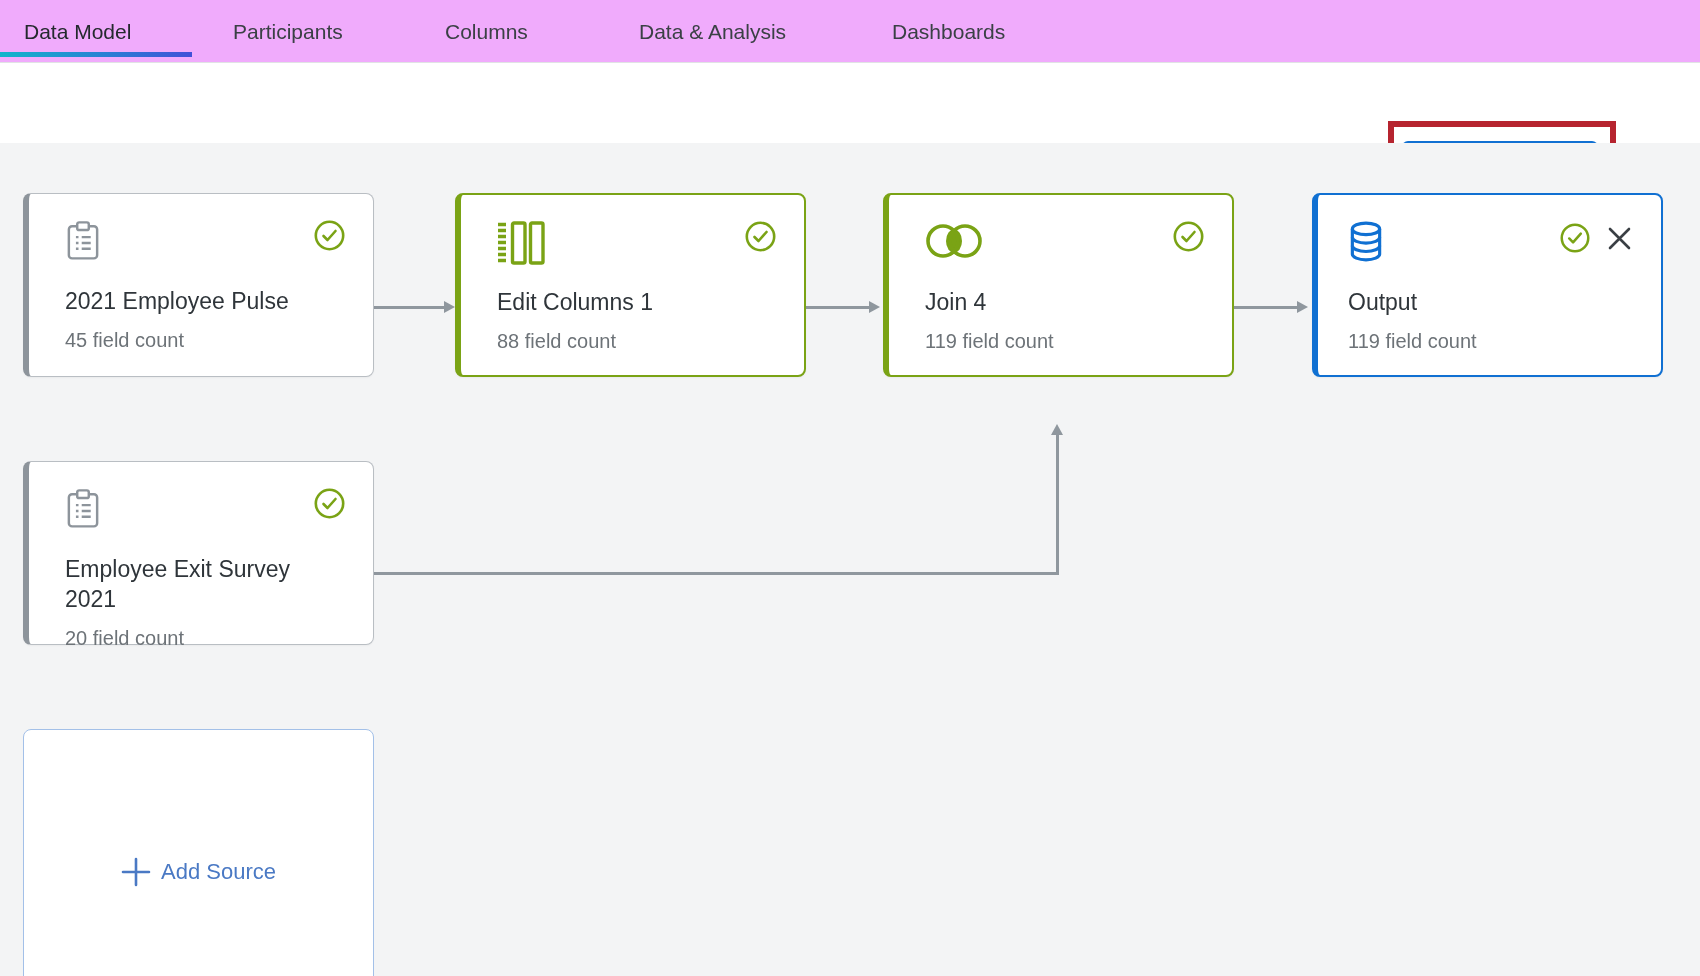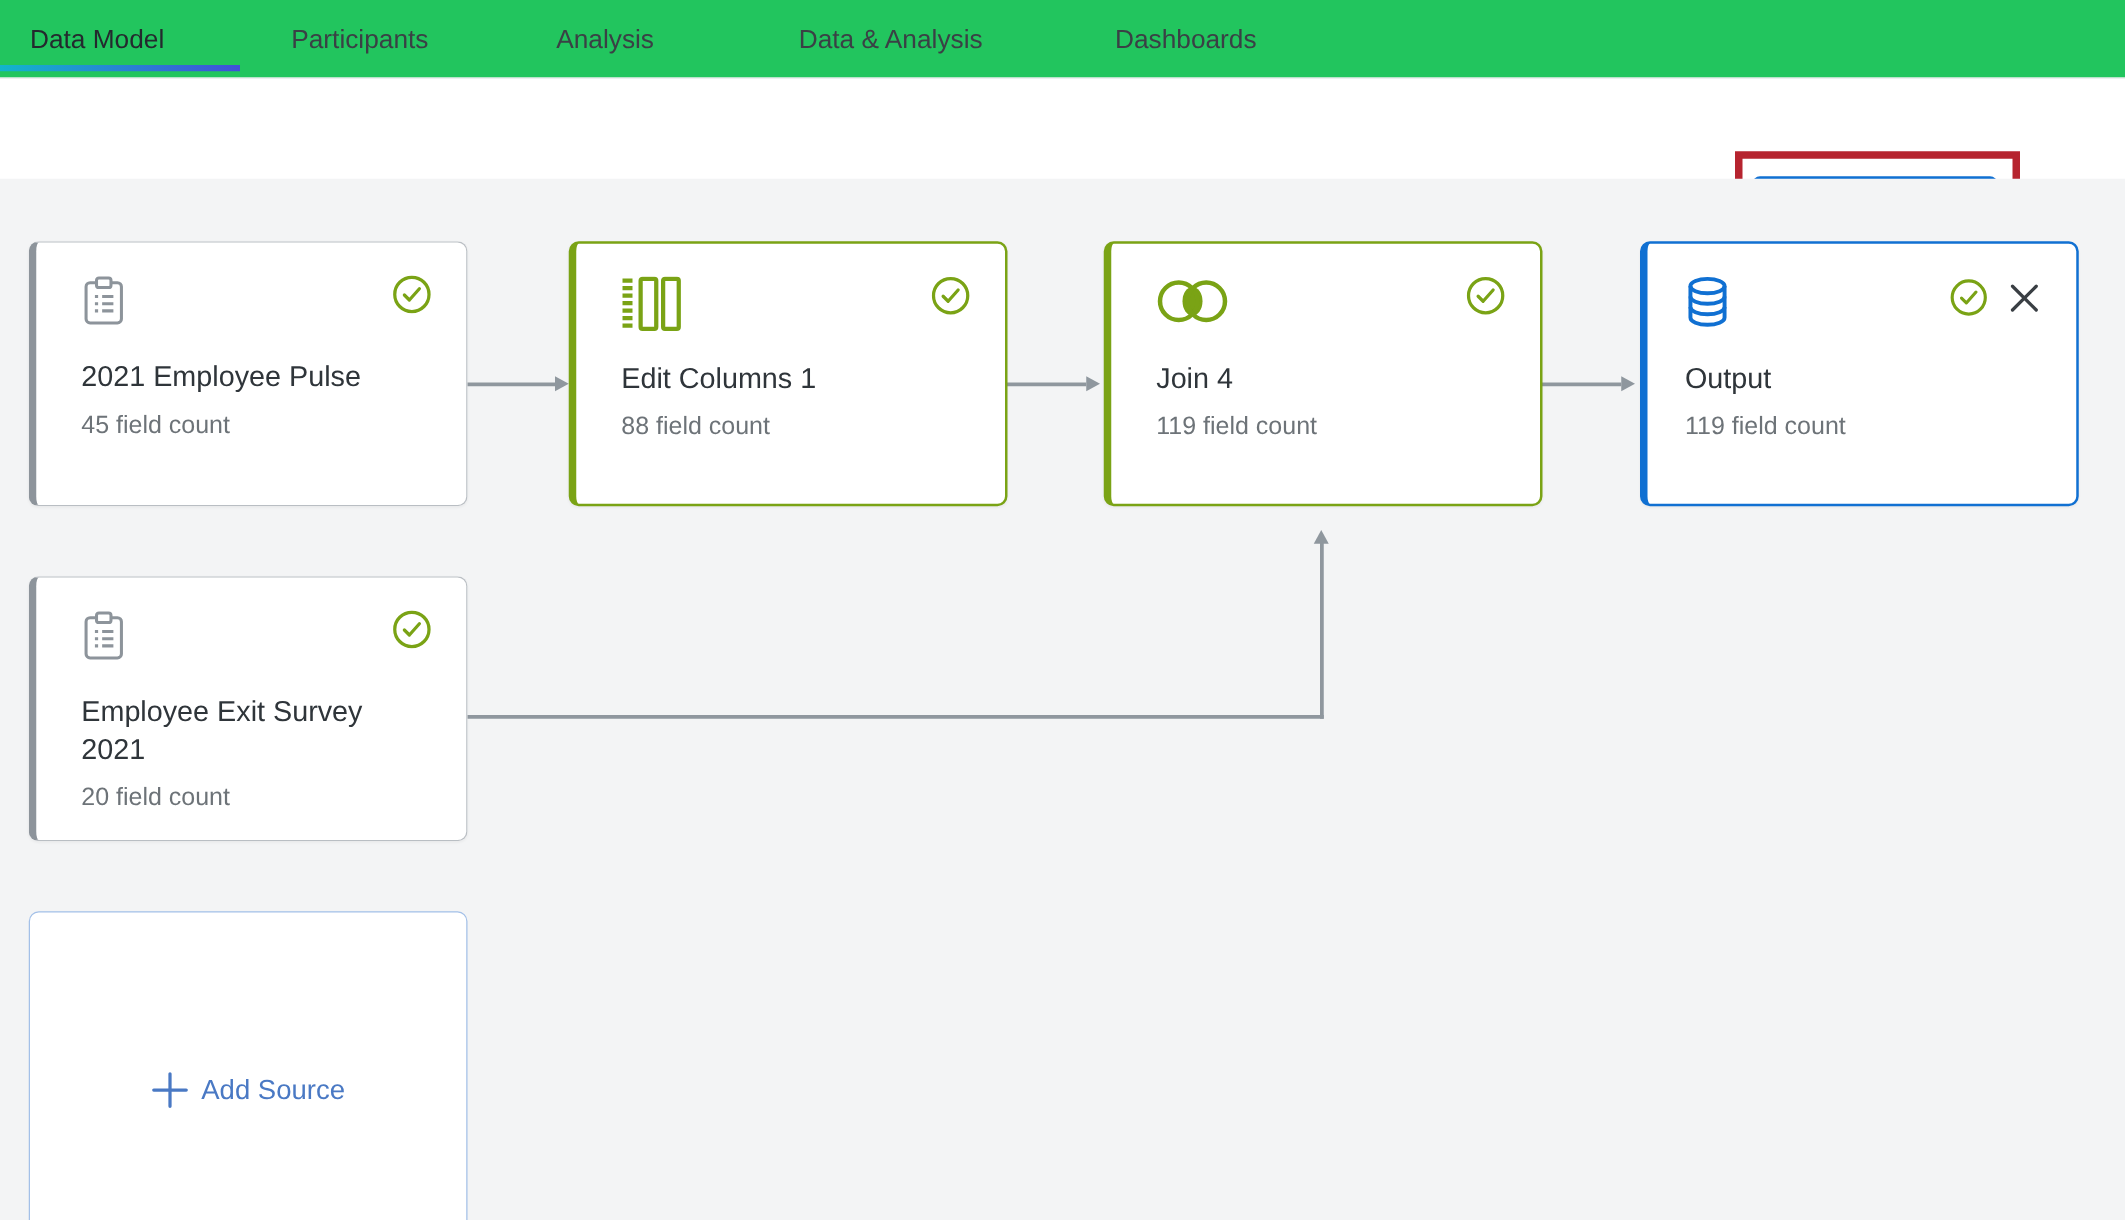--- a/index.html
+++ b/index.html
@@ -1,21 +1,21 @@
 <!DOCTYPE html>
 <html><head>
 <meta charset="utf-8">
 <style>
   * { margin:0; padding:0; box-sizing:border-box; }
   html,body { width:1700px; height:976px; }
   body { font-family:"Liberation Sans", sans-serif; background:#ffffff; overflow:hidden; }
   #app { position:relative; width:1700px; height:976px; background:#ffffff; }
 
   
-  .nav { position:absolute; left:0; top:0; width:1700px; height:62px; background:#22c55e; }
+  .nav { position:absolute; left:0; top:0; width:1700px; height:62px; background:#f0abfc; }
   .nav-divider { position:absolute; left:0; top:62px; width:1700px; height:1px; background:#e1e3e5; }
   .tab { position:absolute; top:20px; font-size:21px; color:#3a4045; cursor:pointer; white-space:nowrap; }
   .tab.active { color:#24292e; }
   .tab-underline { position:absolute; left:0; top:52px; width:192px; height:5px;
                    background:linear-gradient(90deg,#12b5cb 0%, #2a7fd4 55%, #4150d8 100%); }
 
   
   .toolbar { position:absolute; left:0; top:63px; width:1700px; height:80px; background:#ffffff; }
   .view-preview { position:absolute; left:1176px; top:92px; display:flex; align-items:center; gap:9px; cursor:pointer; }
   .view-preview .vp-label { font-size:22px; color:#0d6bd8; }
@@ -25,21 +25,21 @@
   .publish-btn .pb-label { color:#ffffff; font-size:23px; font-weight:600; }
   .annotation-box { position:absolute; left:1388px; top:58px; width:228px; height:94px;
                     border:6px solid #b6242f; background:transparent; pointer-events:none; }
   .help-btn { position:absolute; left:1644px; top:90px; width:36px; height:36px; border-radius:50%;
               border:3px solid #42474c; background:#ffffff; display:flex; align-items:center; justify-content:center;
               font-size:20px; font-weight:700; color:#42474c; cursor:pointer; }
 
   
   .canvas-bg { position:absolute; left:0; top:143px; width:1700px; height:833px; background:#f3f4f5; }
 
-  .node { position:absolute; width:351px; height:212px; background:#ffffff; border-radius:8px;
+  .node { position:absolute; width:351px; height:184px; background:#ffffff; border-radius:8px;
           padding:26px 28px 0 36px; box-shadow:0 1px 2px rgba(0,0,0,0.04); cursor:pointer; }
   .node--gray  { border:1.5px solid #b9bec3; border-left:6px solid #8d949b; }
   .node--green { border:2px solid #7aa315;  border-left:6px solid #7aa315; }
   .node--blue  { border:2px solid #1070d2;  border-left:6px solid #1070d2;padding-left:30px; }
   .node-head { display:flex; justify-content:space-between; align-items:flex-start; height:44px; }
   .node-head-right { display:flex; align-items:center; gap:16px; margin-top:2px; }
   .node-title { margin-top:22px; font-size:23px; font-weight:500; color:#2f353a; line-height:30px; }
   .node-sub { margin-top:13px; font-size:20px; color:#6d7378; }
 
   .add-source { position:absolute; left:23px; top:729px; width:351px; height:285px; background:#ffffff;
@@ -60,21 +60,21 @@
   .icon { display:inline-flex; }
 </style>
 </head>
 <body>
 
 <div id="app">
 
   <div class="nav">
     <div class="tab active" style="left:24px">Data Model</div>
     <div class="tab" style="left:233px">Participants</div>
-    <div class="tab" style="left:445px">Analysis</div>
+    <div class="tab" style="left:445px">Columns</div>
     <div class="tab" style="left:639px">Data &amp; Analysis</div>
     <div class="tab" style="left:892px">Dashboards</div>
     <div class="tab-underline"></div>
   </div>
   <div class="nav-divider"></div>
 
   <div class="toolbar">
     <div class="view-preview">
       <span class="icon">
         <svg width="33" height="24" viewBox="0 0 33 24" fill="none">

